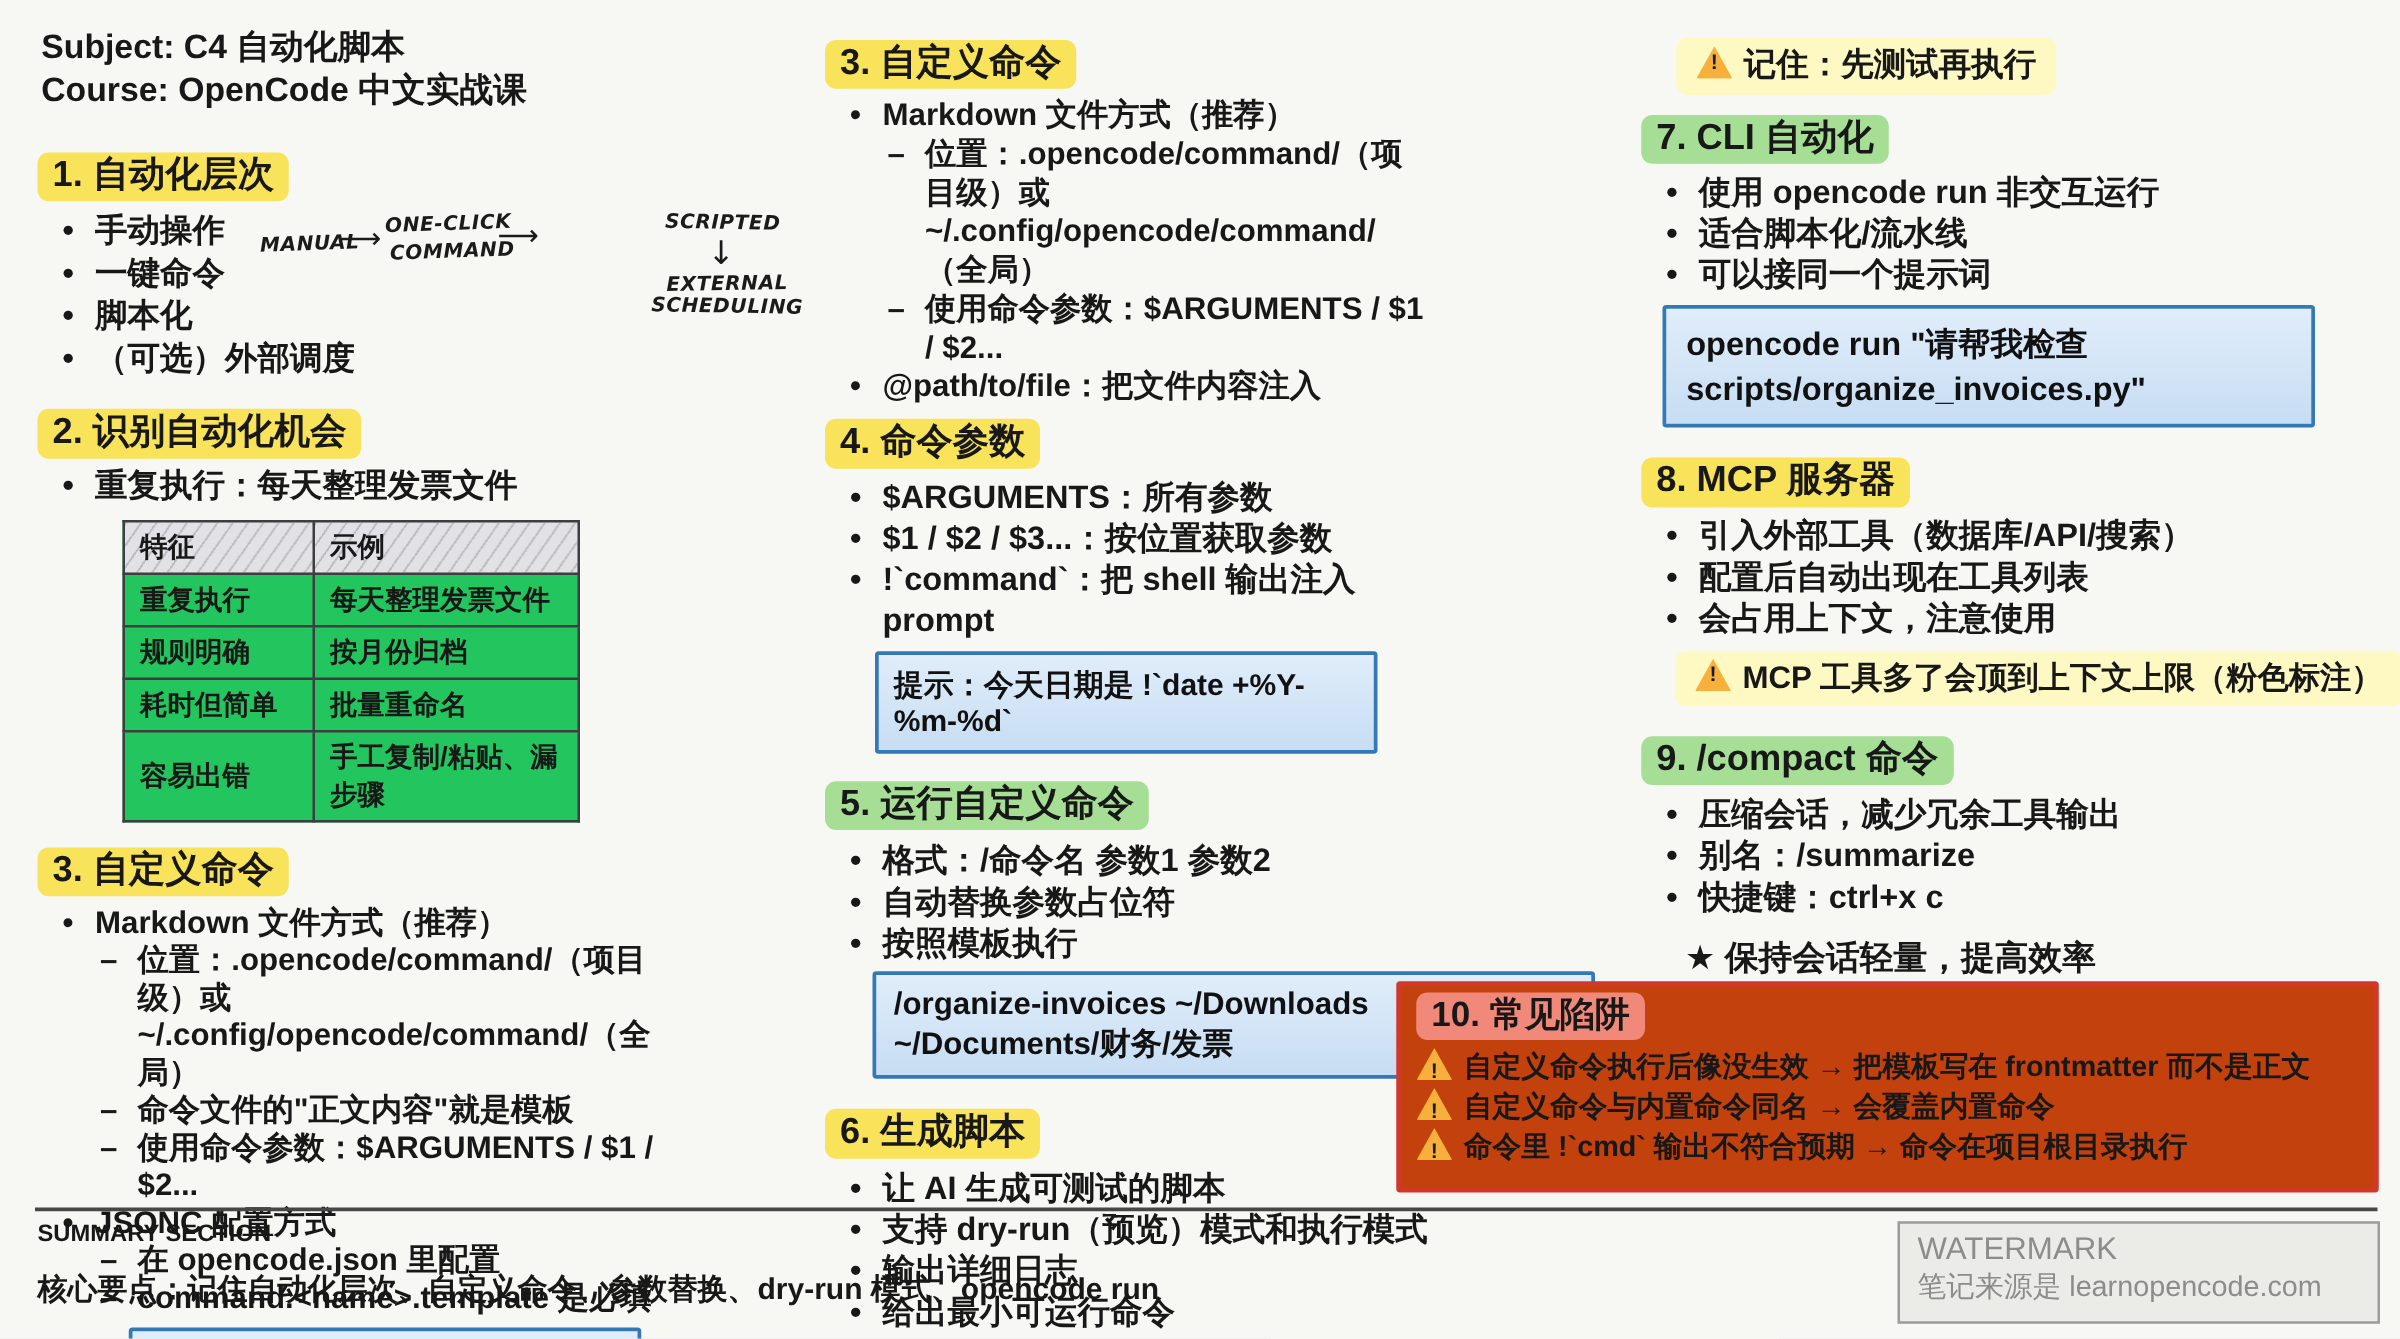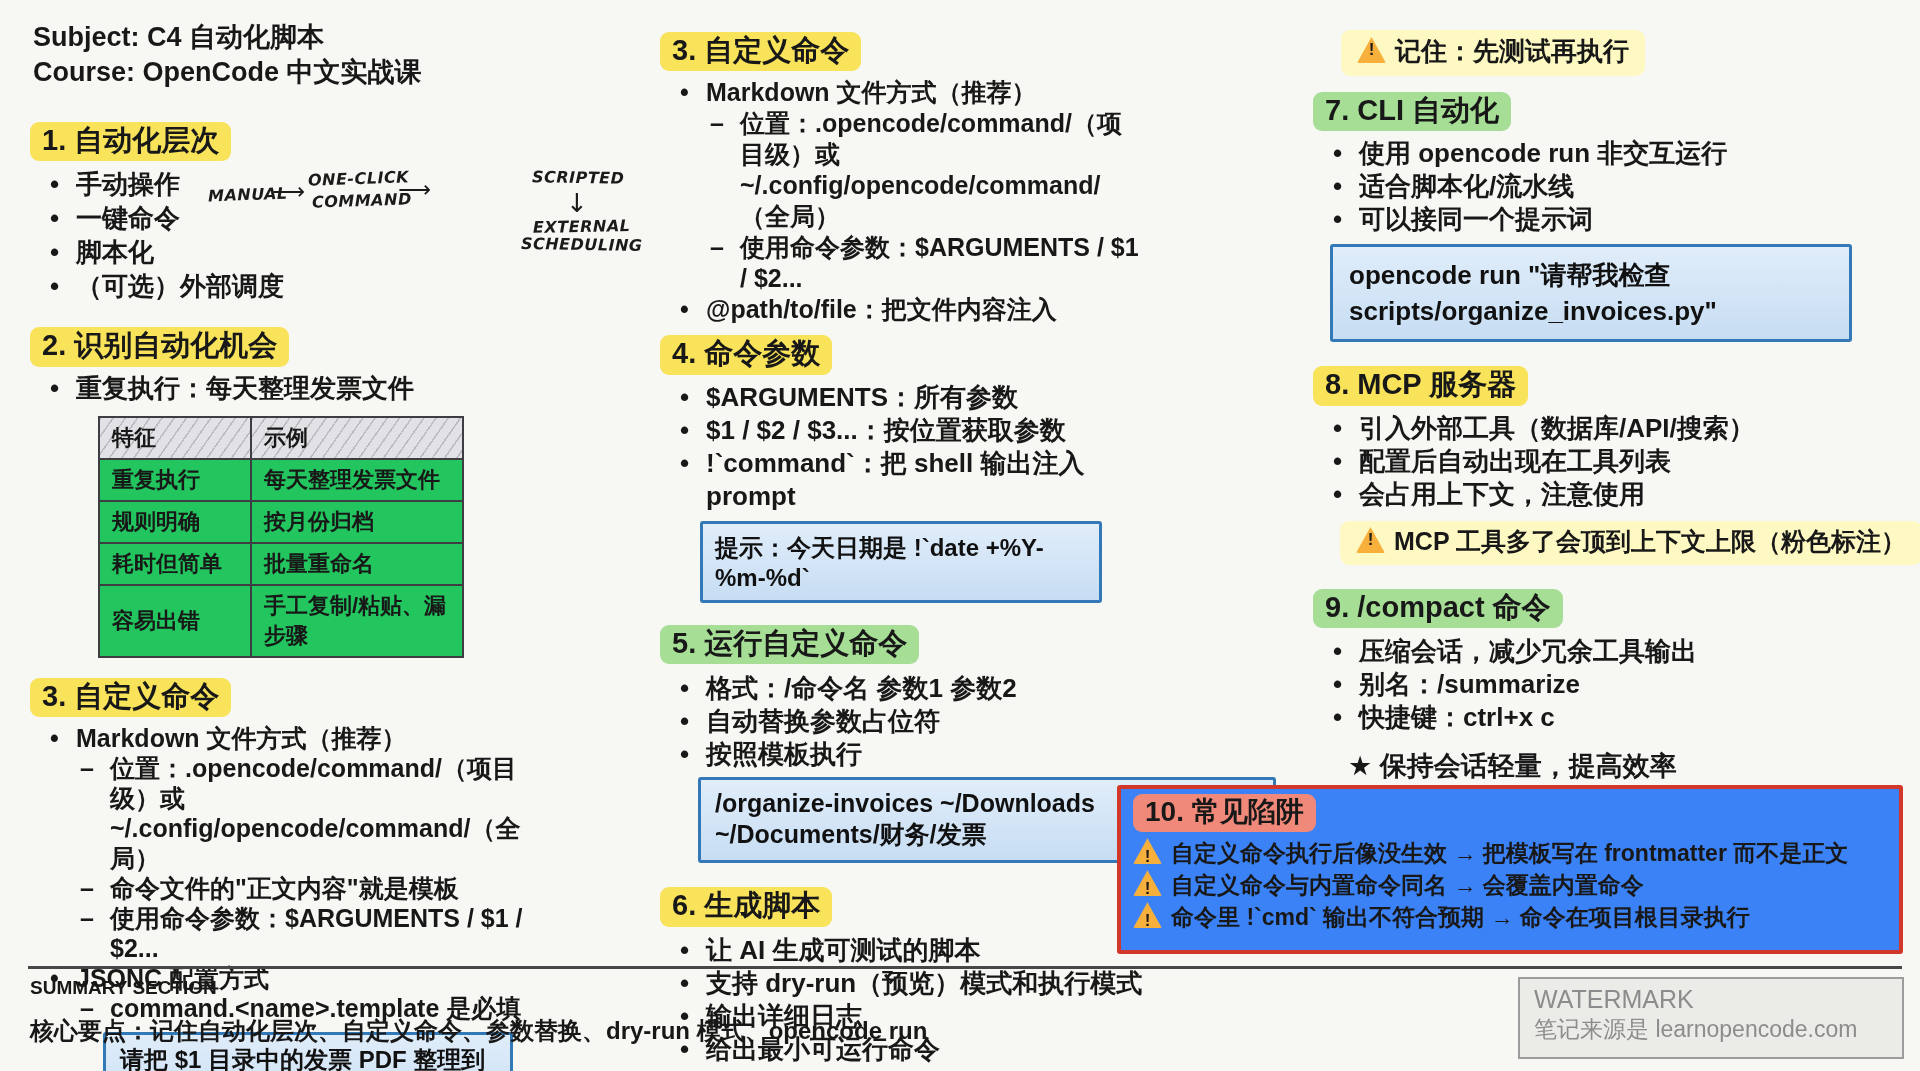--- a/index.html
+++ b/index.html
@@ -54,21 +54,21 @@
       background-image:repeating-linear-gradient(125deg, rgba(95,95,110,.30) 0 1.5px, transparent 1.5px 10px); }
   .tbl .c1 { width:152px; } .tbl .c2 { width:212px; }
 
   .diagram { position:absolute; left:200px; top:168px; width:440px; height:100px;
       font-family:"DejaVu Sans",sans-serif; font-style:italic; font-weight:bold;
       font-size:16px; letter-spacing:.5px; color:#1b1b1b; }
   .diagram span { position:absolute; white-space:nowrap; }
   .dg-arrow { font-style:normal; font-size:23px; font-weight:normal; }
 
   .trap-box { position:absolute; left:1117px; top:785px; width:786px; height:169px;
-      border:4px solid #d2382a; border-radius:3px; background:#3b82f6; padding:5px 12px; }
+      border:4px solid #d2382a; border-radius:3px; background:#c2410c; padding:5px 12px; }
   .trap-box .li { font-size:23px; line-height:32px; padding-left:0; font-weight:bold; }
 
   .star-line { font-size:27px; font-weight:bold; margin:14px 0 0 35px; }
 
   .rule { position:absolute; left:28px; top:966px; width:1874px; height:3px;
       background:#474747; }
   .summary-title { position:absolute; left:30px; top:977px; font-size:19px; font-weight:bold; }
   .summary-text  { position:absolute; left:30px; top:1015px; font-size:24px; font-weight:bold; }
 
   .wm { position:absolute; left:1518px; top:977px; width:386px; height:82px;
@@ -138,20 +138,21 @@
     </table>
 
     <h2 class="hl yellow" style="margin-top:20px">3. 自定义命令</h2>
     <div style="margin-top:6px">
       <div class="li b1 sm">Markdown 文件方式（推荐）</div>
       <div class="li b2 sm">位置：.opencode/command/（项目级）或</div>
       <div class="li cont sm">~/.config/opencode/command/（全局）</div>
       <div class="li b2 sm">命令文件的"正文内容"就是模板</div>
       <div class="li b2 sm">使用命令参数：$ARGUMENTS / $1 / $2...</div>
       <div class="li b1 sm">JSONC 配置方式</div>
+      <div class="li b2 sm">在 opencode.json 里配置</div>
       <div class="li b2 sm">command.&lt;name&gt;.template 是必填</div>
     </div>
     <div class="code-box" style="margin:9px 0 0 73px;width:410px;padding:9px 14px;font-size:24px">请把 $1 目录中的发票 PDF 整理到 $2</div>
   </section>
 
   <section class="col col-mid">
     <h2 class="hl yellow" style="margin-top:8px">3. 自定义命令</h2>
     <div style="margin-top:6px">
       <div class="li b1 sm" style="line-height:31px">Markdown 文件方式（推荐）</div>
       <div class="li b2 sm" style="line-height:31px">位置：.opencode/command/（项目级）或</div>

